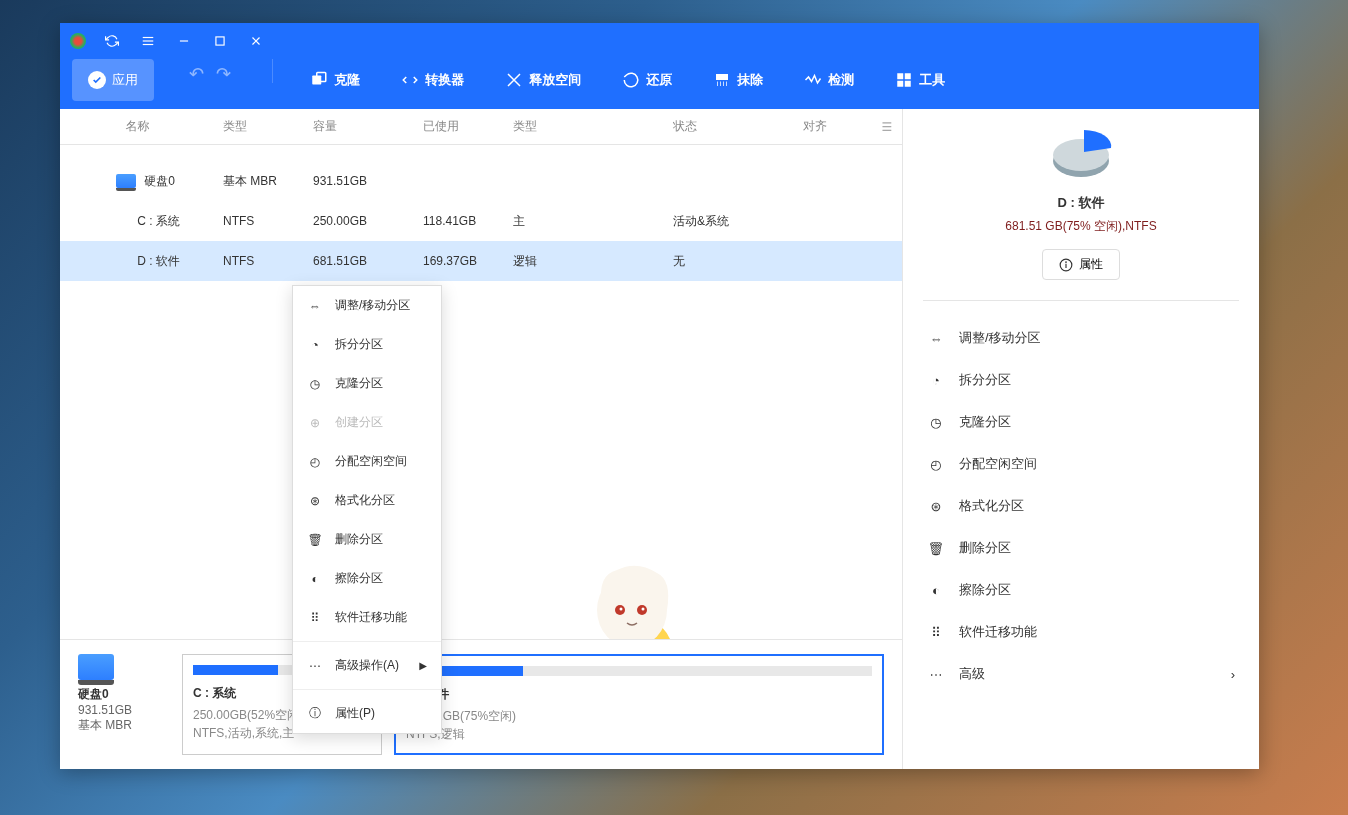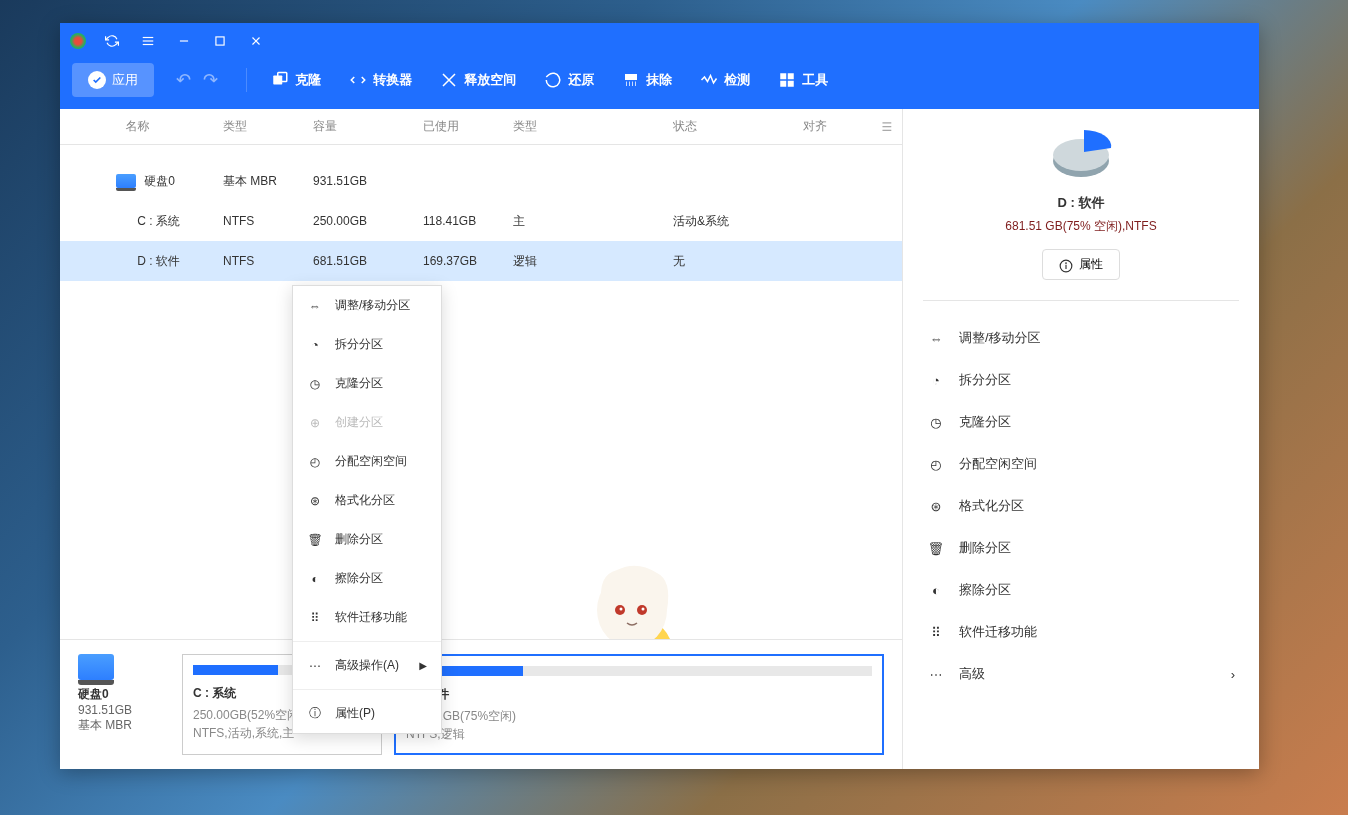--- a/index.html
+++ b/index.html
@@ -3,21 +3,21 @@
 <meta charset="utf-8">
 <style>
 * { margin: 0; padding: 0; box-sizing: border-box; font-family: "Microsoft YaHei", sans-serif; }
 body { background: linear-gradient(135deg, #1a3a5c 0%, #2d5f8d 30%, #4a8bc2 50%, #8b6f47 70%, #c97d4e 100%); width: 1348px; height: 815px; overflow: hidden; position: relative; }
 .window { position: absolute; left: 60px; top: 23px; width: 1199px; height: 746px; background: #fff; box-shadow: 0 4px 20px rgba(0,0,0,0.3); }
 .titlebar { height: 36px; background: #1f6fff; display: flex; align-items: center; padding: 0 10px; color: #fff; font-size: 12px; }
 .titlebar .logo { width: 16px; height: 16px; background: radial-gradient(circle, #e74c3c 30%, #27ae60 60%); border-radius: 50%; margin-right: 8px; }
 .titlebar .title { flex: 1; }
 .titlebar .winbtn { width: 36px; height: 36px; display: flex; align-items: center; justify-content: center; cursor: pointer; }
 .winbtn svg { width: 14px; height: 14px; }
-.toolbar { height: 50px; background: #1f6fff; display: flex; align-items: center; padding: 0 12px; gap: 8px; padding-bottom: 8px; }
+.toolbar { height: 50px; background: #1f6fff; display: flex; padding: 0 12px; gap: 21px; padding-bottom: 8px; }
 .toolbar .apply-btn { background: rgba(255,255,255,0.25); color: #fff; border: none; border-radius: 4px; padding: 8px 16px; font-size: 13px; display: flex; align-items: center; gap: 6px; cursor: pointer; }
 .toolbar .apply-btn .check { width: 18px; height: 18px; background: #fff; border-radius: 50%; display: flex; align-items: center; justify-content: center; }
 .toolbar .undo-redo { display: flex; gap: 4px; margin: 0 10px; }
 .toolbar .undo-redo span { color: rgba(255,255,255,0.5); font-size: 18px; cursor: pointer; padding: 4px; }
 .toolbar .sep { width: 1px; height: 24px; background: rgba(255,255,255,0.2); margin: 0 6px; }
 .toolbar .tbtn { display: flex; align-items: center; gap: 6px; color: #ffffff; font-size: 13px; padding: 6px 10px; cursor: pointer; font-weight: bold; }
 .toolbar .tbtn .ticon { width: 18px; height: 18px; }
 .content { display: flex; height: calc(100% - 86px); border-radius: 25px; }
 .main { flex: 1; display: flex; flex-direction: column; border-right: 1px solid #e5e5e5; }
 .table-header { display: flex; height: 36px; border-bottom: 1px solid #e5e5e5; font-size: 12px; color: #888; align-items: center; }
@@ -46,21 +46,21 @@
 .part-tile { border: 1px solid #ccc; padding: 10px; font-size: 12px; width: 200px; }
 .part-tile.selected { border: 2px solid #1f6fff; width: 490px; }
 .part-tile .bar { height: 10px; background: #e8e8e8; margin-bottom: 10px; position: relative; }
 .part-tile .bar-fill { height: 100%; background: #1f6fff; }
 .part-tile .pt-name { font-weight: bold; color: #333; margin-bottom: 4px; }
 .part-tile .pt-info { color: #888; line-height: 1.5; }
 .sidepanel { width: 360px; padding: 20px; overflow: auto; }
 .sp-chart { display: flex; justify-content: center; margin-bottom: 10px; }
 .sp-title { text-align: center; font-size: 13px; font-weight: bold; color: #333; margin-bottom: 6px; }
 .sp-sub { text-align: center; font-size: 12px; color: #7f1d1d; margin-bottom: 14px; }
-.sp-btn { display: flex; margin: 0 auto 20px; align-items: flex-end; gap: 6px; border: 1px solid #ddd; background: #fff; padding: 6px 16px; border-radius: 4px; font-size: 12px; cursor: pointer; }
+.sp-btn { display: flex; margin: 0 auto 20px; align-items: center; gap: 6px; border: 1px solid #ddd; background: #fff; padding: 6px 16px; border-radius: 4px; font-size: 12px; cursor: pointer; }
 .sp-divider { height: 1px; background: #e5e5e5; margin-bottom: 16px; }
 .sp-action { display: flex; align-items: center; gap: 14px; padding: 12px 4px; font-size: 13px; color: #333; cursor: pointer; }
 .sp-action .sa-icon { width: 18px; height: 18px; display: flex; align-items: center; justify-content: center; }
 .sp-action.advanced { justify-content: space-between; }
 .context-menu { position: absolute; left: 232px; top: 262px; width: 150px; background: #fff; border: 1px solid #ddd; box-shadow: 0 4px 16px rgba(0,0,0,0.15); z-index: 100; }
 .cm-item { display: flex; align-items: center; gap: 12px; padding: 11px 14px; font-size: 12px; color: #333; cursor: pointer; }
 .cm-item.disabled { color: #bbb; }
 .cm-item .cm-icon { width: 16px; height: 16px; display: flex; align-items: center; justify-content: center; }
 .cm-sep { height: 1px; background: #eee; margin: 4px 0; }
 .cm-item .arrow { margin-left: auto; font-size: 10px; }

